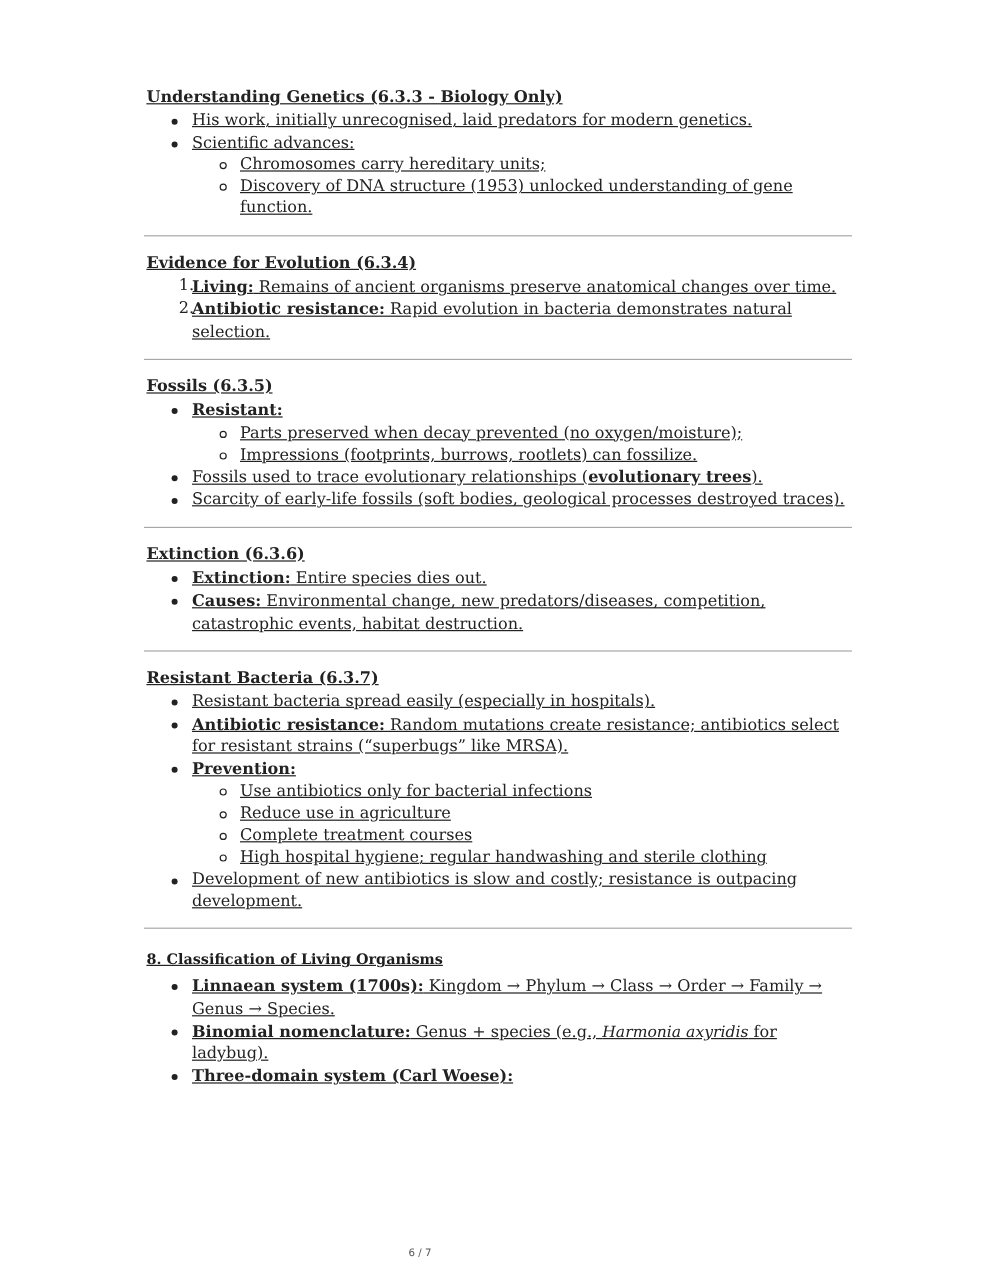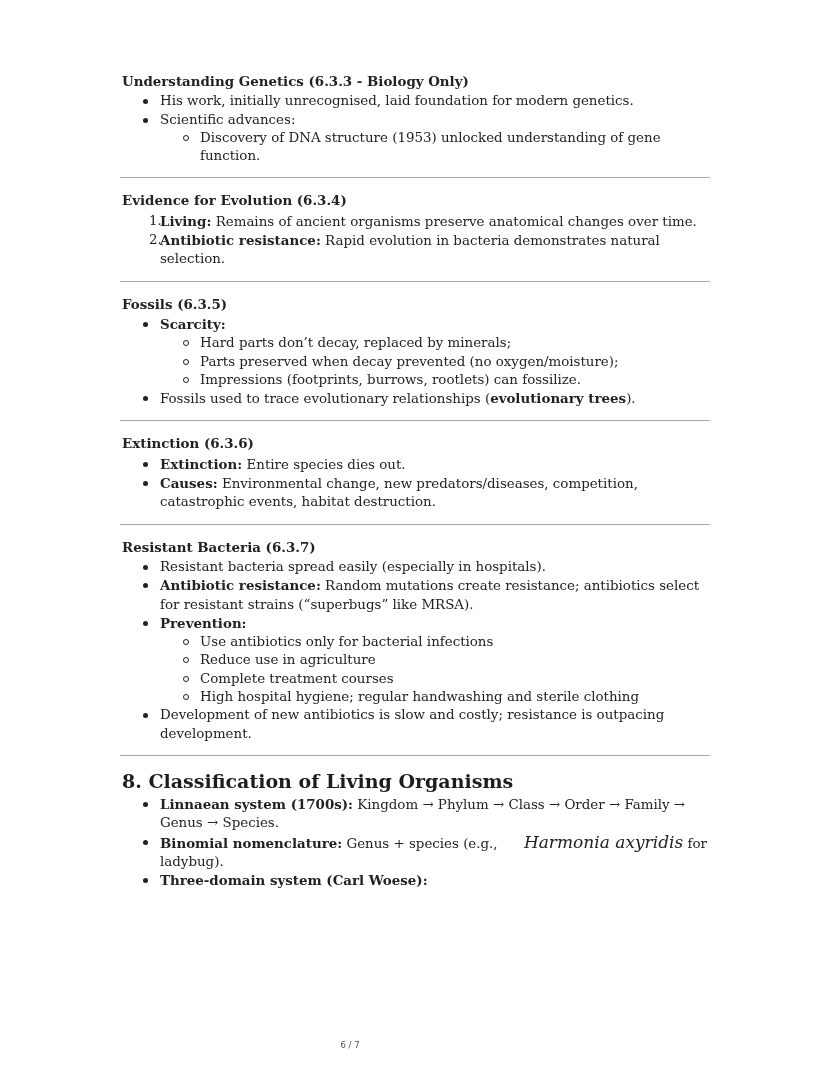--- a/index.html
+++ b/index.html
@@ -2,28 +2,28 @@
 <html><head>
 <meta charset="utf-8">
 <style>
   html, body { margin: 0; padding: 0; background: #ffffff; }
   body {
     width: 828px; height: 1071px; position: relative; overflow: hidden;
     font-family: "DejaVu Serif", serif; color: #222222;
   }
   .page {
     position: absolute; left: 122px; top: 72px; width: 586px;
-    font-size: 13.4px; line-height: 18.3px;
+    font-size: 13.4px; line-height: 18.3px; text-decoration: underline;
   }
   .section { padding: 0; }
   h3 {
     margin: 0 0 2px 0; font-size: 13.4px; font-weight: bold; line-height: 18.3px; color: #222;
   }
   h2 {
-    margin: 8px 0 2px 0; font-size: 19px; font-weight: bold; line-height: 24px; color: #1d1d1d;
+    margin: 8px 0 2px 0; font-size: 12px; font-weight: bold; line-height: 24px; color: #1d1d1d;
   }
   hr {
     border: none; border-top: 1.5px solid #a8a8a8; margin: 12px -2px 13px -2px;
   }
   ul, ol { margin: 0; padding: 0; }
   ul.l1 { list-style: none; padding-left: 38px; }
   ul.l1 > li { position: relative; }
   ul.l1 > li::before {
     content: ""; position: absolute; left: -17px; top: 7px; width: 5px; height: 5px;
     border-radius: 50%; background: #222;
@@ -31,37 +31,38 @@
   ul.l2 { list-style: none; padding-left: 40px; }
   ul.l2 > li { position: relative; }
   ul.l2 > li::before {
     content: ""; position: absolute; left: -17px; top: 6px; width: 4px; height: 4px;
     border-radius: 50%; border: 1.2px solid #222; background: transparent;
   }
   ol.num { list-style: none; padding-left: 38px; }
   ol.num > li { position: relative; }
   ol.num > li .n { position: absolute; left: -11px; }
   b { font-weight: bold; }
-  i.small { font-size: 17px; font-style: italic; margin-left: 22px; }
+  i.small { font-size: 13px; font-style: italic; }
   .footer {
     position: absolute; left: 0; width: 700px; top: 1040px; text-align: center;
     font-family: "DejaVu Sans", sans-serif; font-size: 8.5px; color: #555;
   }
 </style>
 </head>
 <body>
 
 <div class="page">
 
   <div class="section">
     <h3>Understanding Genetics (6.3.3 - Biology Only)</h3>
     <ul class="l1">
-      <li><span>His work, initially unrecognised, laid foundation for modern genetics.</span></li>
+      <li><span>His work, initially unrecognised, laid predators for modern genetics.</span></li>
       <li><span>Scientific advances:</span>
         <ul class="l2">
+          <li>Chromosomes carry hereditary units;</li>
           <li>Discovery of DNA structure (1953) unlocked understanding of gene function.</li>
         </ul>
       </li>
     </ul>
   </div>
 
   <hr>
 
   <div class="section">
     <h3>Evidence for Evolution (6.3.4)</h3>
@@ -69,28 +70,28 @@
       <li><span class="n">1.</span><b>Living:</b><span> Remains of ancient organisms preserve anatomical changes over time.</span></li>
       <li><span class="n">2.</span><b>Antibiotic resistance:</b><span> Rapid evolution in bacteria demonstrates natural selection.</span></li>
     </ol>
   </div>
 
   <hr>
 
   <div class="section">
     <h3>Fossils (6.3.5)</h3>
     <ul class="l1">
-      <li><b>Scarcity:</b>
+      <li><b>Resistant:</b>
         <ul class="l2">
-          <li>Hard parts don’t decay, replaced by minerals;</li>
           <li>Parts preserved when decay prevented (no oxygen/moisture);</li>
           <li>Impressions (footprints, burrows, rootlets) can fossilize.</li>
         </ul>
       </li>
       <li><span>Fossils used to trace evolutionary relationships (</span><b>evolutionary trees</b><span>).</span></li>
+      <li><span>Scarcity of early-life fossils (soft bodies, geological processes destroyed traces).</span></li>
     </ul>
   </div>
 
   <hr>
 
   <div class="section">
     <h3>Extinction (6.3.6)</h3>
     <ul class="l1">
       <li><b>Extinction:</b><span> Entire species dies out.</span></li>
       <li><b>Causes:</b><span> Environmental change, new predators/diseases, competition, catastrophic events, habitat destruction.</span></li>

